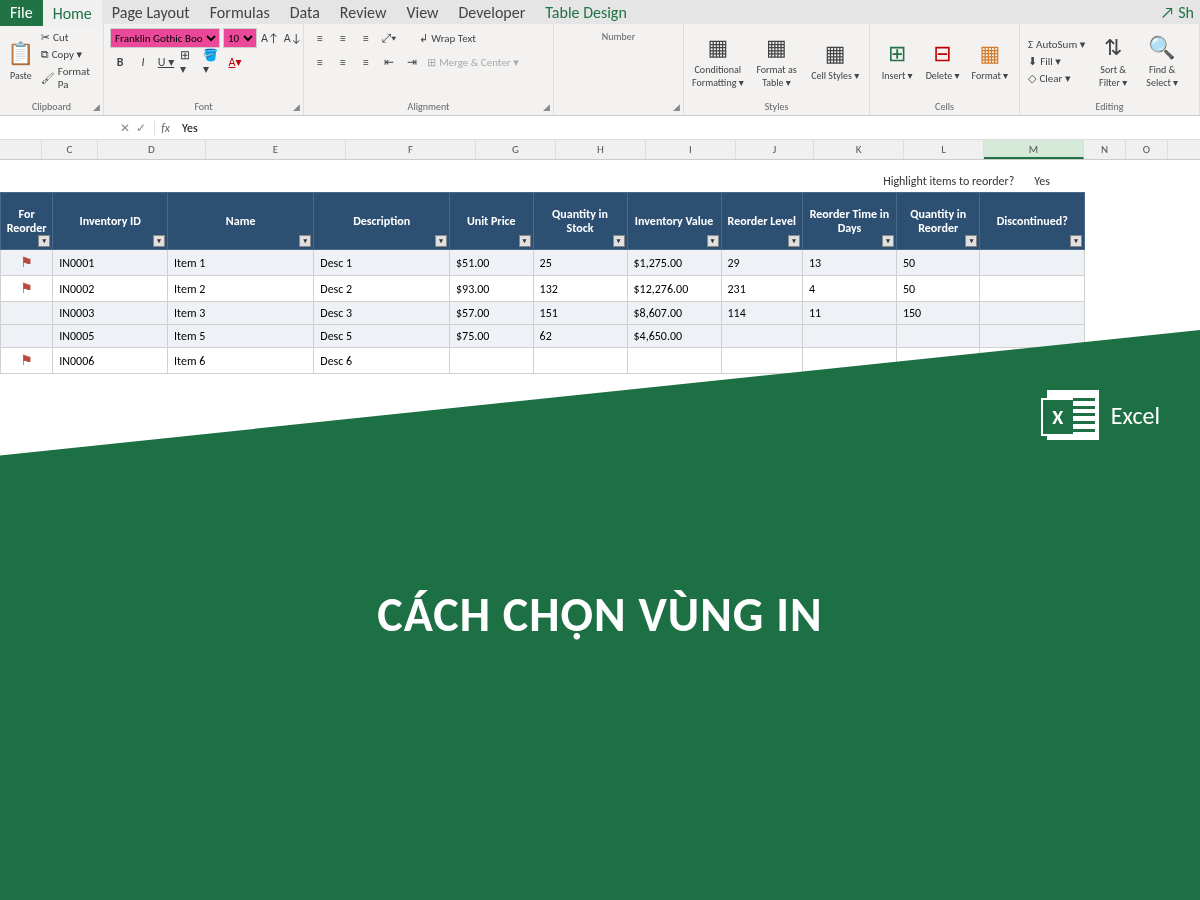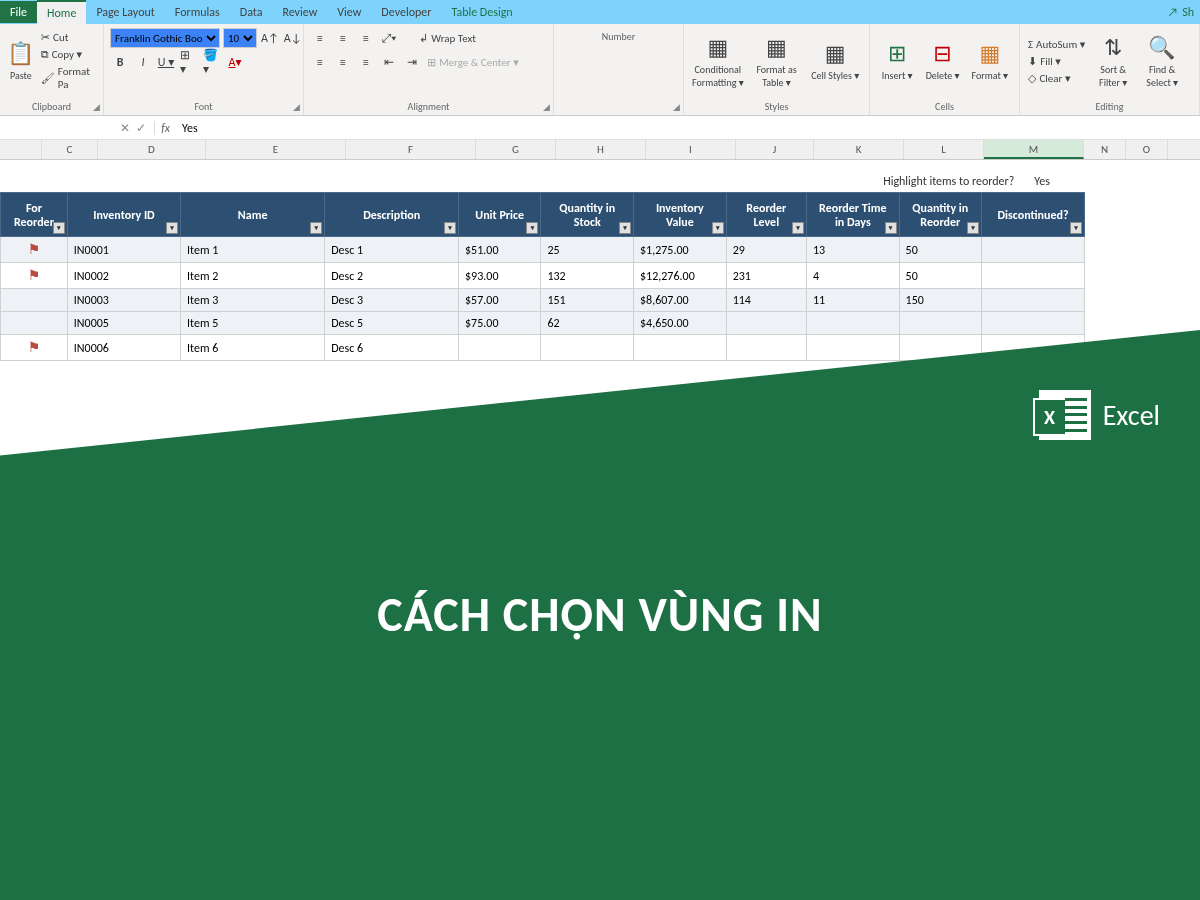--- a/index.html
+++ b/index.html
@@ -1,32 +1,32 @@
 <!DOCTYPE html>
 <html><head>
 <meta charset="utf-8">
 <style>
 * { margin: 0; padding: 0; box-sizing: border-box; font-family: "Segoe UI", Calibri, sans-serif; }
 body { background: #fff; width: 1200px; height: 900px; overflow: hidden; position: relative; }
 
 
-.ribbon-tabs { display: flex; align-items: center; height: 24px; background: #7dd3fc; font-size: 12px; color: #444; }
+.ribbon-tabs { display: flex; align-items: center; height: 24px; background: #e5e5e5; font-size: 16px; color: #444; }
 .ribbon-tabs .tab { padding: 4px 10px; cursor: pointer; }
 .ribbon-tabs .tab.file { background: #217346; color: #fff; }
 .ribbon-tabs .tab.active { background: #f0f0f0; color: #217346; border-top: 2px solid #217346; }
 .ribbon-tabs .share { margin-left: auto; padding: 4px 6px; display: flex; align-items: center; gap: 4px; color: #217346; }
 
 
 .ribbon { display: flex; height: 92px; background: #f3f2f1; border-bottom: 1px solid #ccc; font-size: 11px; color: #444; }
 .group { border-right: 1px solid #e0dedc; padding: 4px 6px 2px 6px; display: flex; flex-direction: column; justify-content: space-between; position: relative; }
 .group-label { text-align: center; font-size: 10px; color: #666; padding-top: 2px; }
 .group-label .launcher { position: absolute; right: 3px; bottom: 3px; font-size: 9px; color: #888; }
 .vstack { display: flex; flex-direction: column; gap: 2px; }
 .hstack { display: flex; align-items: center; gap: 3px; }
-.ribbon select { font-size: 11px; height: 20px; border: 1px solid #ccc; background: #3b82f6; }
+.ribbon select { font-size: 11px; height: 20px; border: 1px solid #ccc; background: #ec4899; }
 .iconbtn { width: 20px; height: 20px; display: inline-flex; align-items: center; justify-content: center; border: 1px solid transparent; cursor: pointer; font-size: 12px; }
 .bigbtn { display: flex; flex-direction: column; align-items: center; justify-content: center; width: 56px; height: 66px; cursor: pointer; font-size: 10px; text-align: center; gap: 2px; }
 .bigbtn .ico { font-size: 22px; }
 .smallrow { display: flex; align-items: center; gap: 3px; font-size: 11px; cursor: pointer; padding: 1px 2px; }
 .dim { color: #aaa; }
 
 
 .formula-bar { display: flex; align-items: center; height: 24px; border-bottom: 1px solid #ddd; font-size: 12px; }
 .namebox { width: 112px; border-right: 1px solid #ddd; padding: 0 6px; color: #999; }
 .fx-btns { display: flex; gap: 6px; padding: 0 8px; color: #888; border-right: 1px solid #ddd; }
@@ -38,31 +38,31 @@
 .colhdrs div { border-right: 1px solid #ddd; text-align: center; line-height: 19px; }
 .colhdrs .active { background: #d6ead9; border-bottom: 2px solid #217346; }
 
 
 .sheet { position: relative; }
 .highlight-row { display: flex; justify-content: flex-end; gap: 20px; padding: 14px 150px 4px 0; font-size: 12px; color: #333; }
 .highlight-row .ans { font-weight: 400; }
 
 
 table.data { border-collapse: collapse; width: 1085px; font-size: 12px; }
-table.data th { background: #2c4f72; color: #fff; font-weight: 600; padding: 6px 12px; border: 1px solid #4a6a8a; position: relative; height: 44px; }
+table.data th { background: #2c4f72; color: #fff; font-weight: 600; padding: 6px 4px; border: 1px solid #4a6a8a; position: relative; height: 57px; }
 table.data th .filter { position: absolute; right: 2px; bottom: 2px; width: 12px; height: 12px; background: #e0e0e0; border: 1px solid #888; font-size: 7px; line-height: 9px; text-align: center; color: #333; }
 table.data td { border: 1px solid #d0d0d0; padding: 4px 6px; background: #fff; }
 table.data tr.band td { background: #eef2f6; }
 .flag { color: #b84a3f; font-size: 14px; }
 .num { text-align: left; }
 
 
 .overlay { position: absolute; left: 0; right: 0; bottom: 0; height: 570px; background: #1d7044; clip-path: polygon(0 22%, 100% 0, 100% 100%, 0 100%); }
 .overlay-inner { position: absolute; inset: 0; display: flex; flex-direction: column; align-items: center; justify-content: center; color: #fff; }
-.excel-logo { position: absolute; top: 60px; right: 40px; display: flex; align-items: center; gap: 12px; color: #fff; font-size: 28px; }
+.excel-logo { position: absolute; top: 60px; right: 40px; display: flex; align-items: center; gap: 12px; color: #fff; font-size: 24px; }
 .excel-logo .xl-icon { width: 52px; height: 50px; background: #fff; position: relative; }
 .excel-logo .xl-icon::before { content: "X"; position: absolute; left: -6px; top: 8px; width: 30px; height: 34px; background: #1d7044; color: #fff; display: flex; align-items: center; justify-content: center; font-weight: bold; font-size: 20px; border: 2px solid #fff; }
 .excel-logo .xl-icon .bars { position: absolute; right: 4px; top: 6px; width: 22px; height: 38px; display: flex; flex-direction: column; justify-content: space-around; }
 .excel-logo .xl-icon .bars span { height: 3px; background: #1d7044; }
 .overlay h1 { font-family: Georgia, "Times New Roman", serif; font-size: 48px; font-weight: bold; text-align: center; line-height: 1.2; letter-spacing: 1px; }
 
 
 .green { color: #217346; }
 .orange { color: #d67b29; }
 .red { color: #c00000; }

